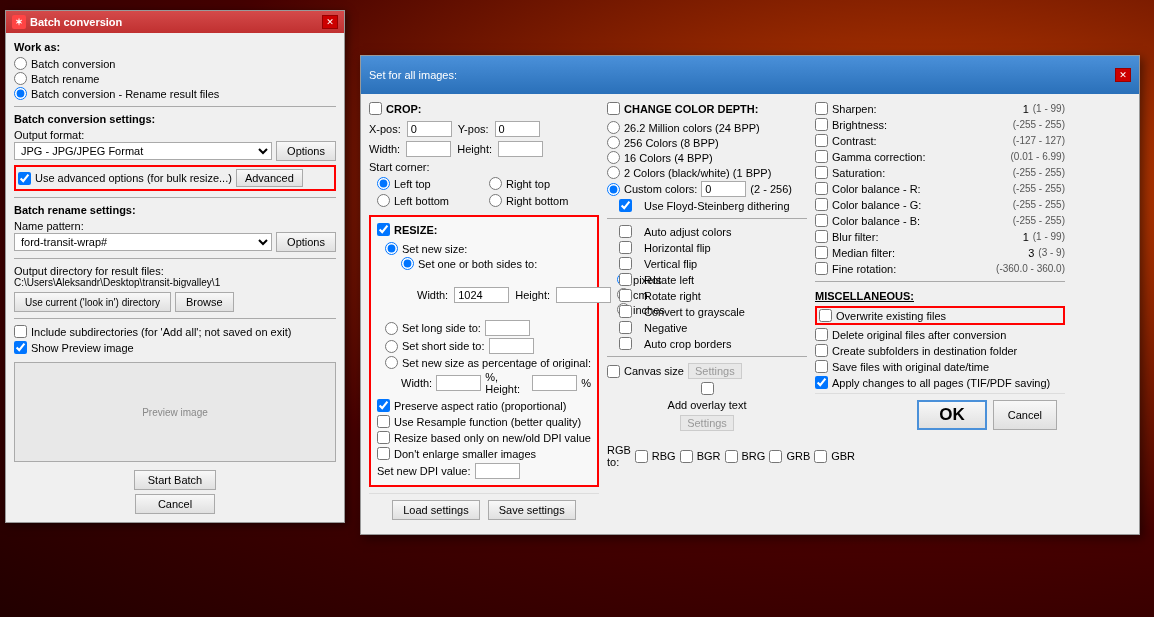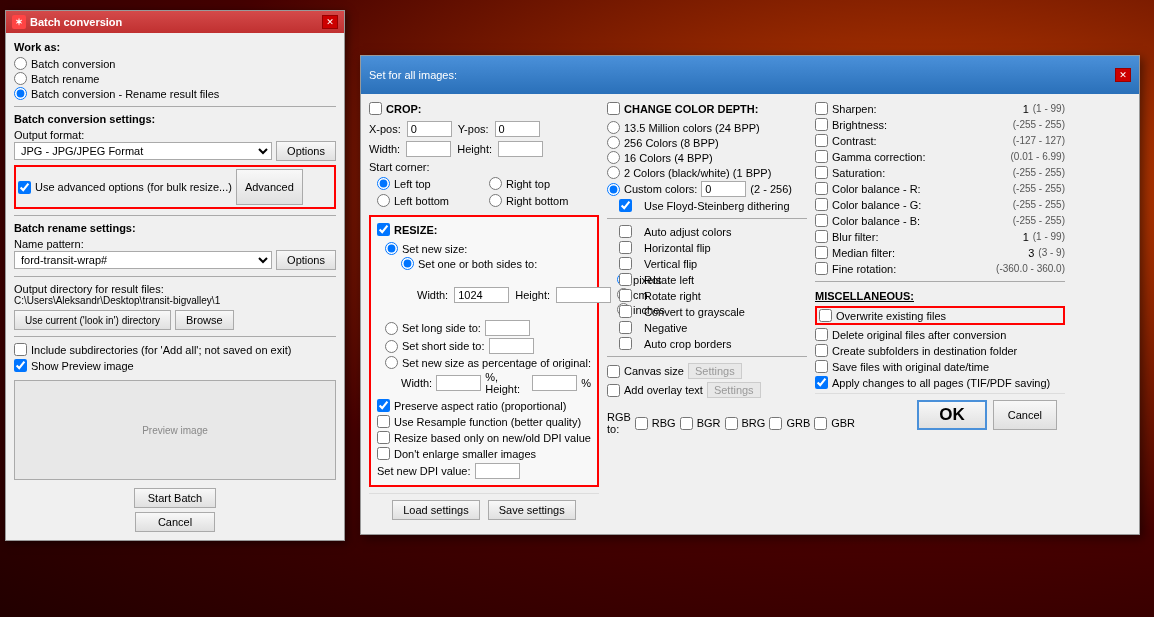--- a/index.html
+++ b/index.html
@@ -148,21 +148,21 @@
       border: 1px solid #aaa;
       padding: 2px 10px;
       font-size: 11px;
       cursor: pointer;
       min-height: 20px;
     }
 
     .btn-advanced {
       background: linear-gradient(to bottom, #f8f8f8, #e0e0e0);
       border: 1px solid #aaa;
-      padding: 11px 8px;
+      padding: 2px 8px;
       font-size: 11px;
       cursor: pointer;
     }
 
     .output-format-row {
       display: flex;
       align-items: center;
       gap: 4px;
       margin-bottom: 4px;
     }
@@ -658,21 +658,21 @@
 
     <div class="col2">
 
       <div style="margin-bottom:6px;">
         <div class="section-header">
           <input type="checkbox" style="">
           <span>CHANGE COLOR DEPTH:</span>
         </div>
         <div class="color-radio">
           <input type="radio" name="color_depth" style="">
-          <span>13.5 Million colors (24 BPP)</span>
+          <span>26.2 Million colors (24 BPP)</span>
         </div>
         <div class="color-radio">
           <input type="radio" name="color_depth" style="">
           <span>256 Colors (8 BPP)</span>
         </div>
         <div class="color-radio">
           <input type="radio" name="color_depth" style="">
           <span>16 Colors (4 BPP)</span>
         </div>
         <div class="color-radio">
@@ -728,21 +728,21 @@
         </div>
       </div>
 
       <div class="divider"></div>
 
       <div style="display:flex; align-items:center; gap:4px; margin-bottom:3px;">
         <input type="checkbox" style="">
         <span>Canvas size</span>
         <button class="settings-disabled">Settings</button>
       </div>
-      <div style="display:flex; align-items:center; gap:4px; margin-bottom:13px;">
+      <div style="display:flex; align-items:center; gap:4px; margin-bottom:13px;flex-direction:column;">
         <input type="checkbox" style="">
         <span>Add overlay text</span>
         <button class="settings-disabled">Settings</button>
       </div>
 
       <div class="rgb-section">
         <div class="rgb-row">
           <span>RGB to:</span>
           <input type="checkbox" style="">
           <span>RBG</span>

